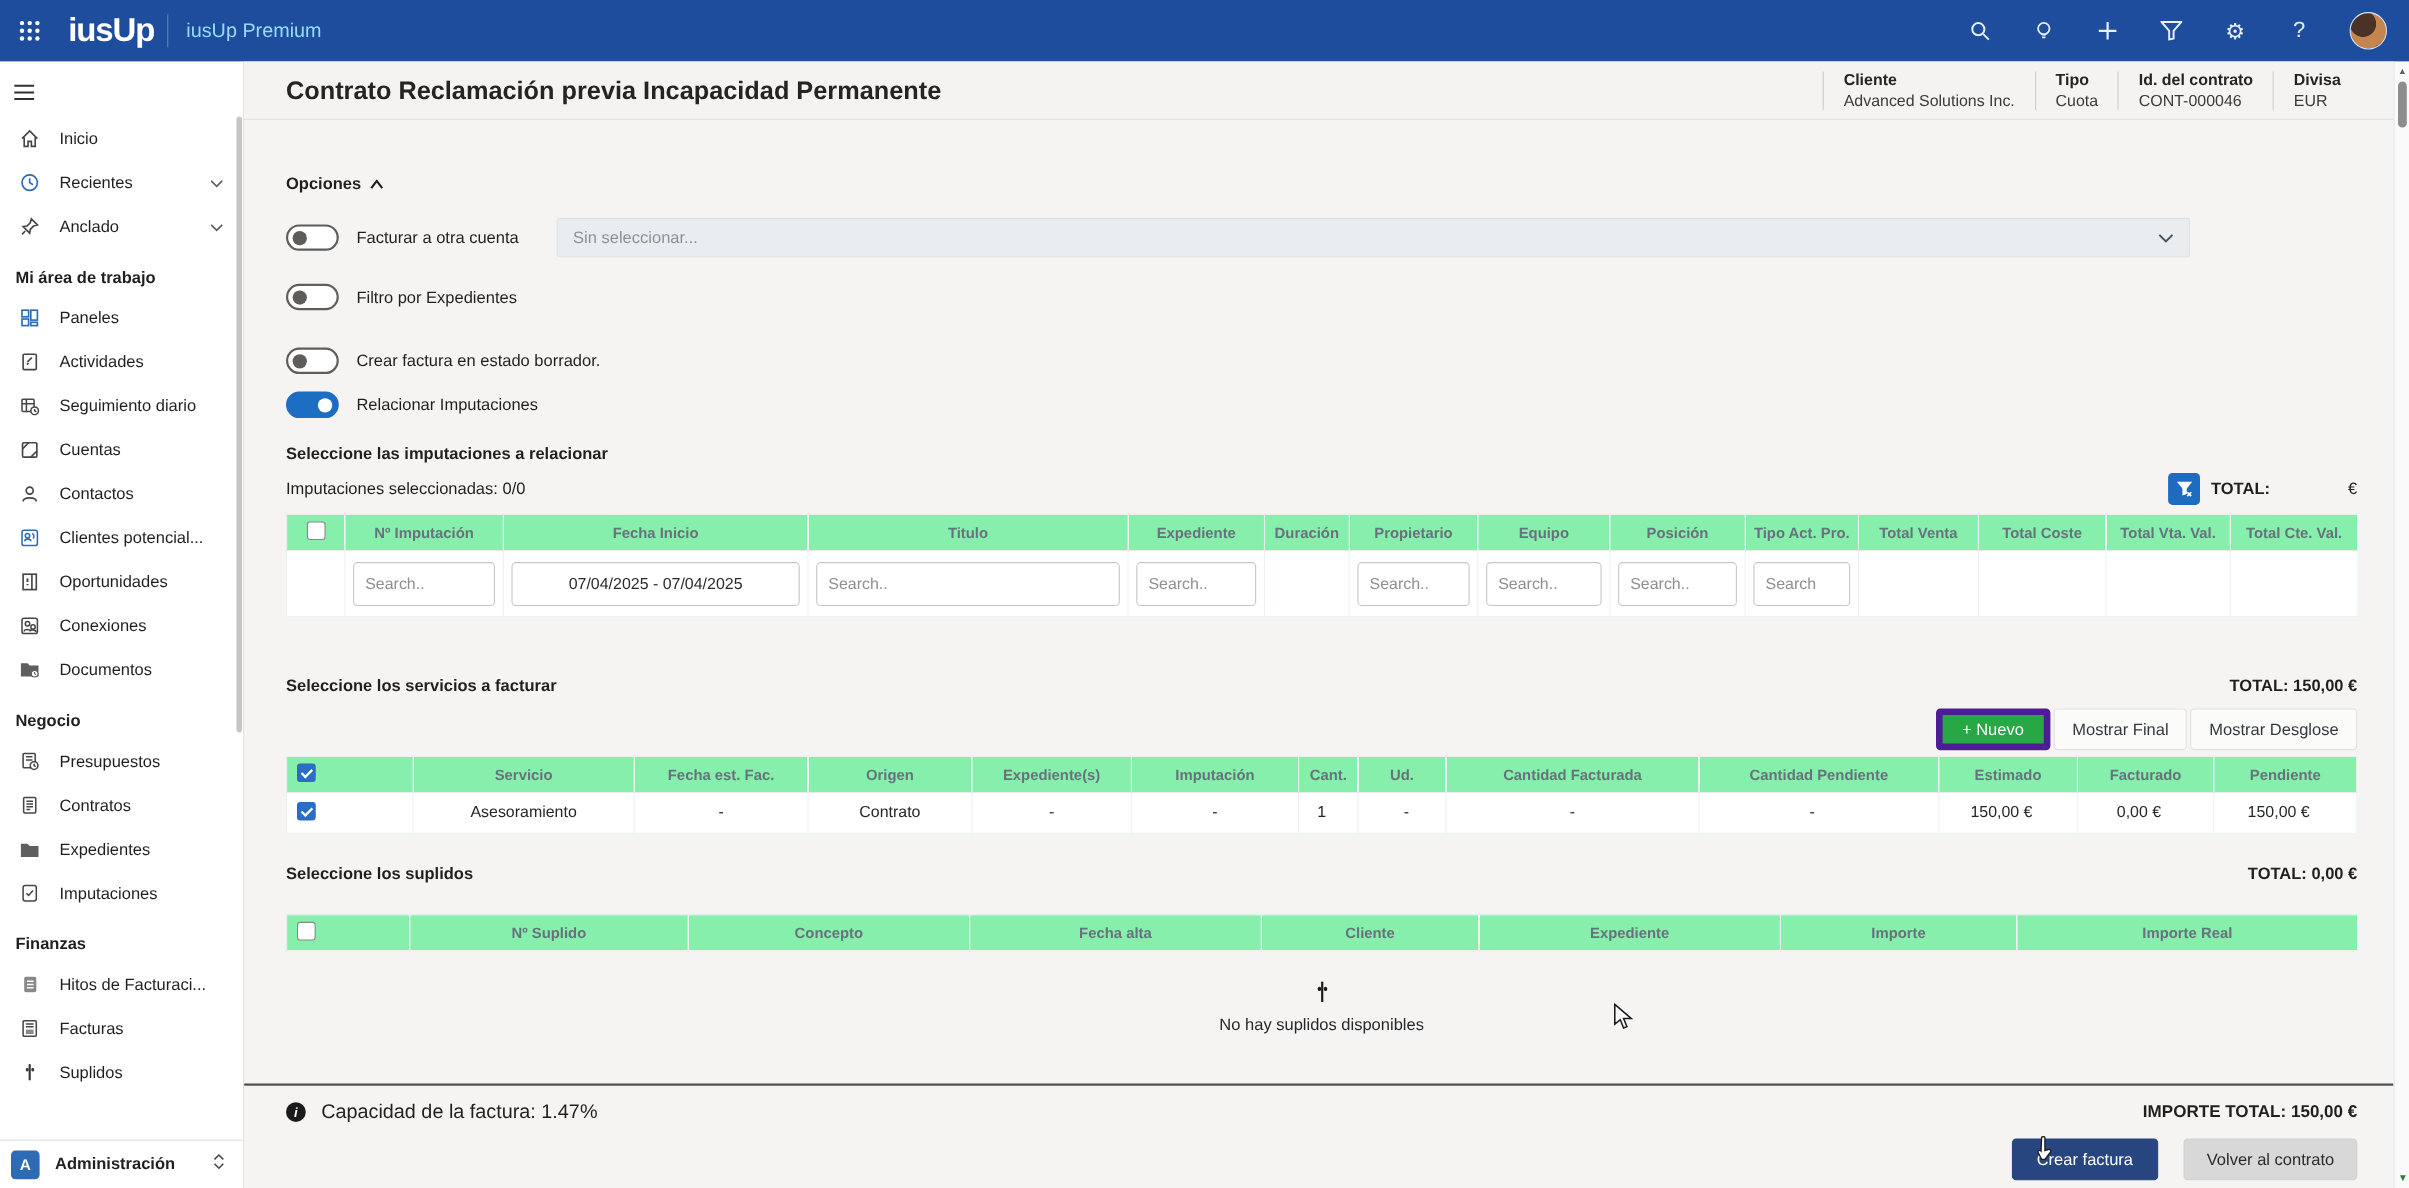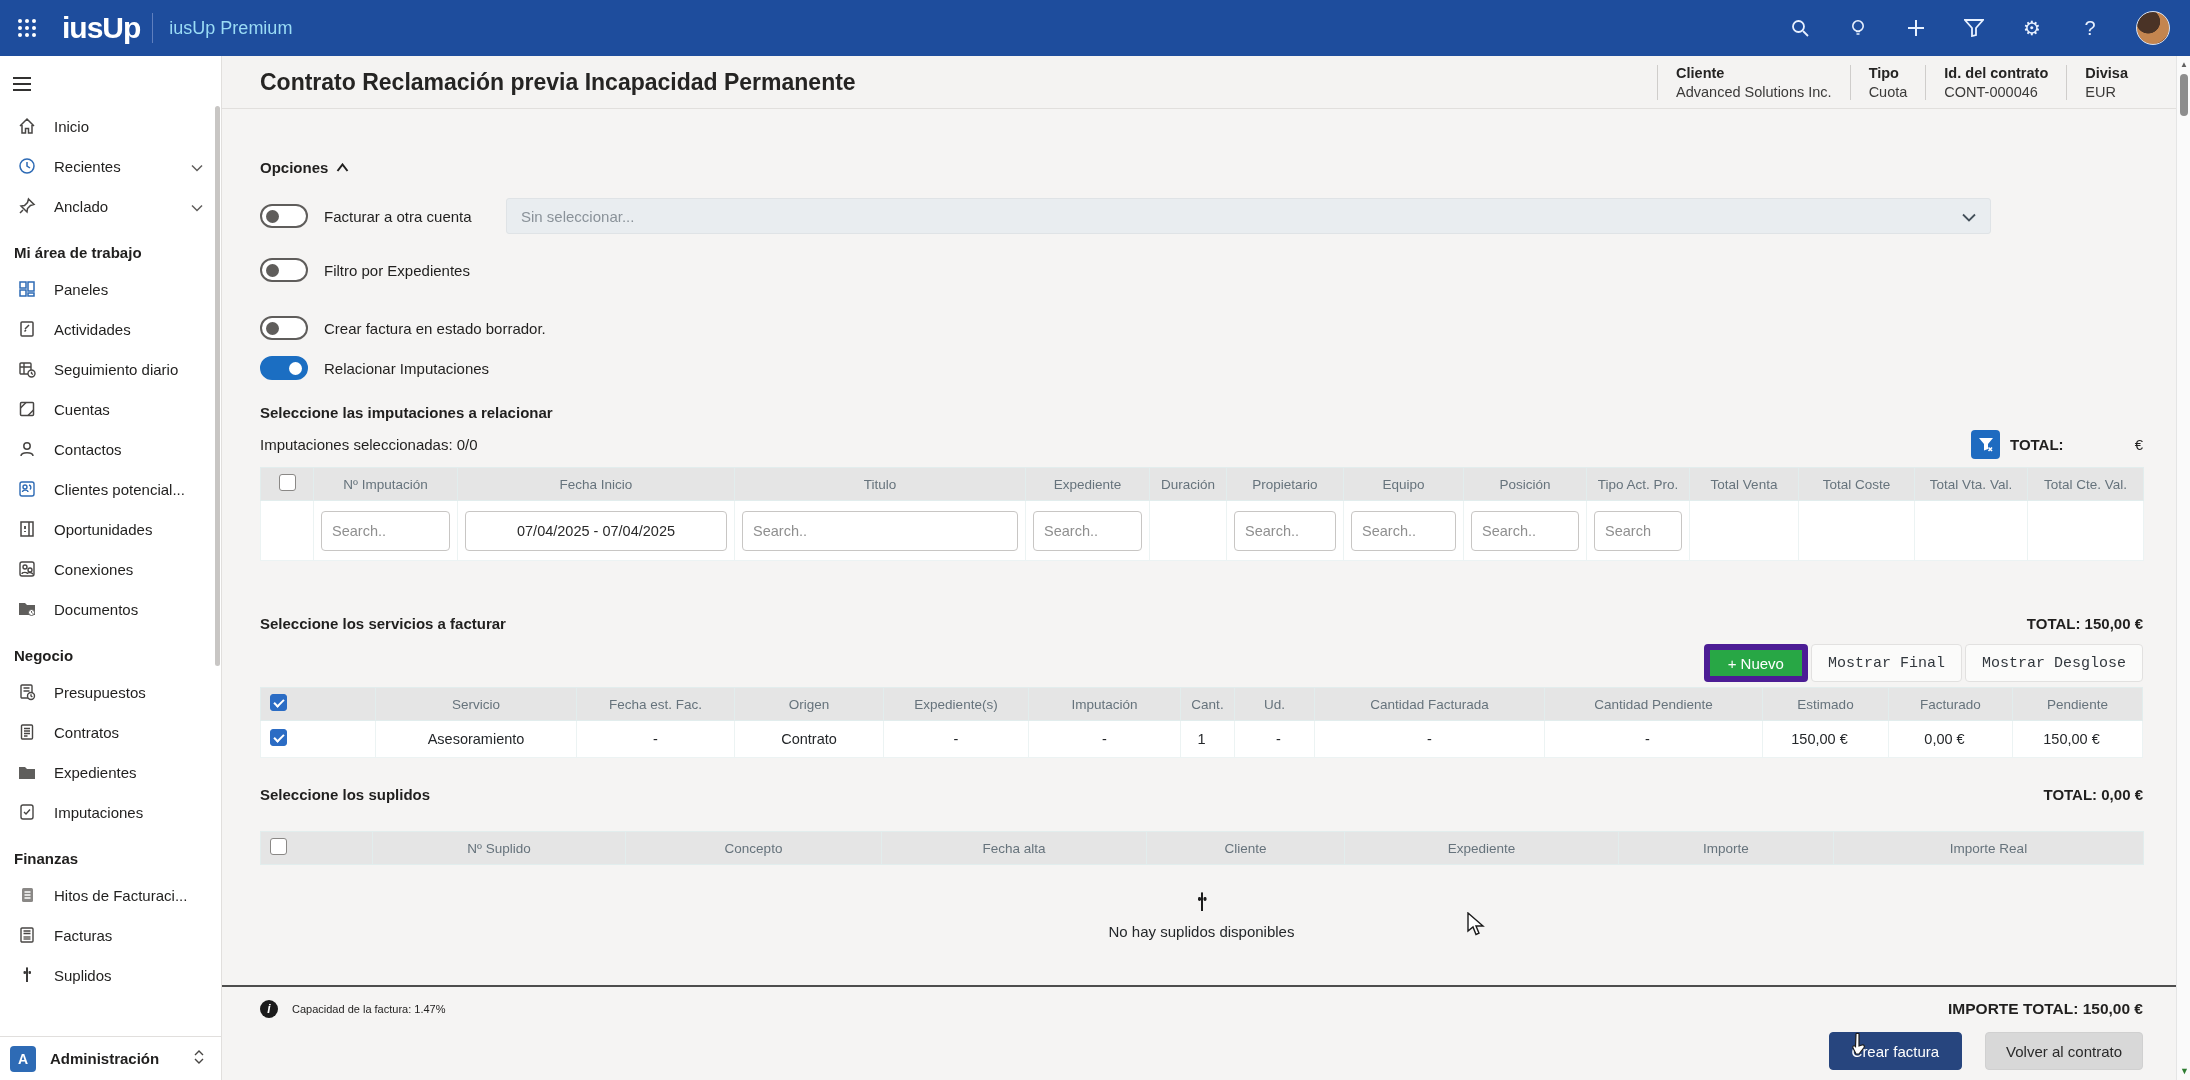--- a/index.html
+++ b/index.html
@@ -57,53 +57,53 @@
 
   .imp-title { margin-top:24px; }
   .imp-sub-row { margin-top:9px; display:flex; align-items:center; }
   .imp-selected { font-size:15px; color:#201f1e; }
   .imp-total-group { margin-left:auto; display:flex; align-items:center; width:172px; }
   .filter-btn { width:29px; height:29px; background:#1e6bc0; border-radius:4px; border:none; display:flex; align-items:center; justify-content:center; cursor:pointer; }
   .imp-total-label { font-size:15px; font-weight:700; color:#201f1e; margin-left:10px; }
   .imp-total-cur { margin-left:auto; font-size:15px; color:#201f1e; }
 
   table.grid { border-collapse:collapse; table-layout:fixed; width:1883px; background:#fff; }
-  table.grid th { background:#e5e5e5; border:1px solid #e2eded; color:#66737c; font-weight:400; font-size:13.5px; height:33px; padding:0 6px; overflow:hidden; white-space:nowrap; }
+  table.grid th { background:#86efac; border:1px solid #e2eded; color:#66737c; font-weight:700; font-size:13.5px; height:33px; padding:0 6px; overflow:hidden; white-space:nowrap; }
   table.grid td { border:1px solid #ecf3f3; background:#fff; font-size:14.5px; color:#24272a; text-align:center; overflow:hidden; white-space:nowrap; }
   .imp-table { margin-top:8px; }
   .imp-table td { height:60px; }
   .s-input { height:40px; border:1px solid #c8c6c4; border-radius:4px; padding:0 10px; font-size:14.5px; color:#333; width:calc(100% - 14px); font-family:inherit; background:#fff; }
   .s-input::placeholder { color:#8f8f8f; }
   .date-input { text-align:center; color:#2a2a2a; }
 
   .cb { width:17px; height:17px; border:1.5px solid #8a8886; border-radius:3px; background:#fff; display:inline-block; position:relative; cursor:pointer; flex:none; }
   .cb.checked { background:#2b6cc4; border-color:#2b6cc4; }
   .cb.checked::after { content:""; position:absolute; width:8px; height:4px; border-left:2px solid #fff; border-bottom:2px solid #fff; transform:rotate(-45deg); left:3px; top:4px; }
 
   .svc-title-row { margin-top:54px; display:flex; align-items:center; }
   .svc-total { margin-left:auto; font-size:15px; font-weight:700; color:#201f1e; }
   .svc-btn-row { margin-top:12px; display:flex; justify-content:flex-end; gap:3px; }
   .btn { height:38px; font-size:15px; border-radius:4px; cursor:pointer; font-family:inherit; }
   .btn-green { background:#28a745; border:6px solid #4c1d95; color:#fff; padding:0 18px; }
-  .btn-light { background:#fbfbfa; border:1px solid #e2e1e0; color:#32383e; padding:0 16px;font-family:Liberation Mono, monospace; }
+  .btn-light { background:#fbfbfa; border:1px solid #e2e1e0; color:#32383e; padding:0 16px; }
   .svc-table { margin-top:5px; }
   .svc-table td { height:37px; }
   .cb-cell-left { text-align:left !important; padding-left:9px !important; }
   td.money, td.num { text-align:right; padding-right:12px; }
   td.left { text-align:left; padding-left:8px; }
 
   .sup-title-row { margin-top:28px; display:flex; align-items:center; }
   .sup-table { margin-top:28px; }
   .empty-state { margin-top:26px; display:flex; flex-direction:column; align-items:center; width:1883px; }
   .empty-state .etext { margin-top:10px; font-size:15px; color:#24272a; }
 
   .footer-bar { position:absolute; bottom:0; left:0; width:100%; height:95px; border-top:2px solid #4d4d4d; background:#f5f4f3; }
   .cap-row { display:flex; align-items:center; margin:13px 33px 0 38px; }
   .info-icon { width:18px; height:18px; border-radius:50%; background:#1b1b1b; color:#fff; font-size:12px; font-weight:700; display:flex; align-items:center; justify-content:center; font-style:italic; }
-  .cap-text { font-size:11px; color:#201f1e; margin-left:14px; }
+  .cap-text { font-size:18px; color:#201f1e; margin-left:14px; }
   .grand-total { margin-left:auto; font-size:15.5px; font-weight:700; color:#201f1e; }
   .footer-btn-row { display:flex; justify-content:flex-end; gap:23px; margin:14px 33px 0 0; }
   .btn-primary { background:#27457e; border:1px solid #27457e; color:#fff; padding:0 22px; }
   .btn-gray { background:#d8d8d8; border:1px solid #d0d0d0; color:#2a2a2a; padding:0 20px; }
 
   .page-scrollbar { position:absolute; top:56px; right:0; width:14px; height:1024px; background:#fafafa; border-left:1px solid #e5e5e5; }
   .ps-up { position:absolute; top:4px; left:3px; color:#606060; font-size:8px; }
   .ps-thumb { position:absolute; top:18px; left:3px; width:8px; height:42px; background:#8d8d8d; border-radius:4px; }
   .ps-down { position:absolute; bottom:4px; left:3px; color:#2e7d32; font-size:9px; }
 

